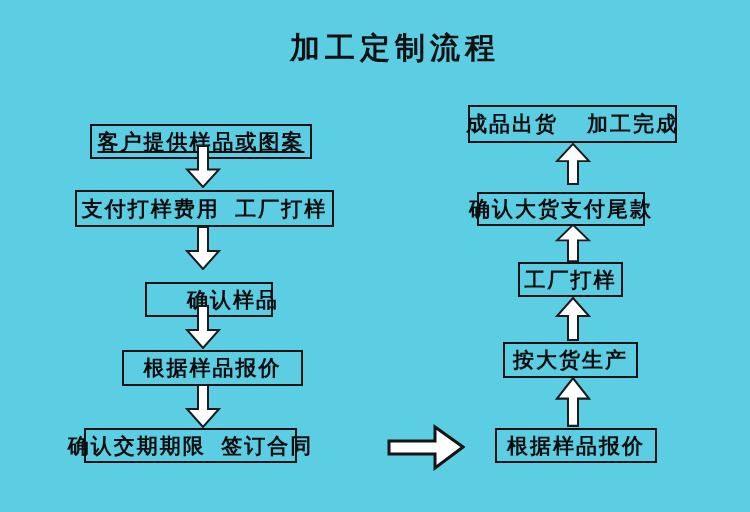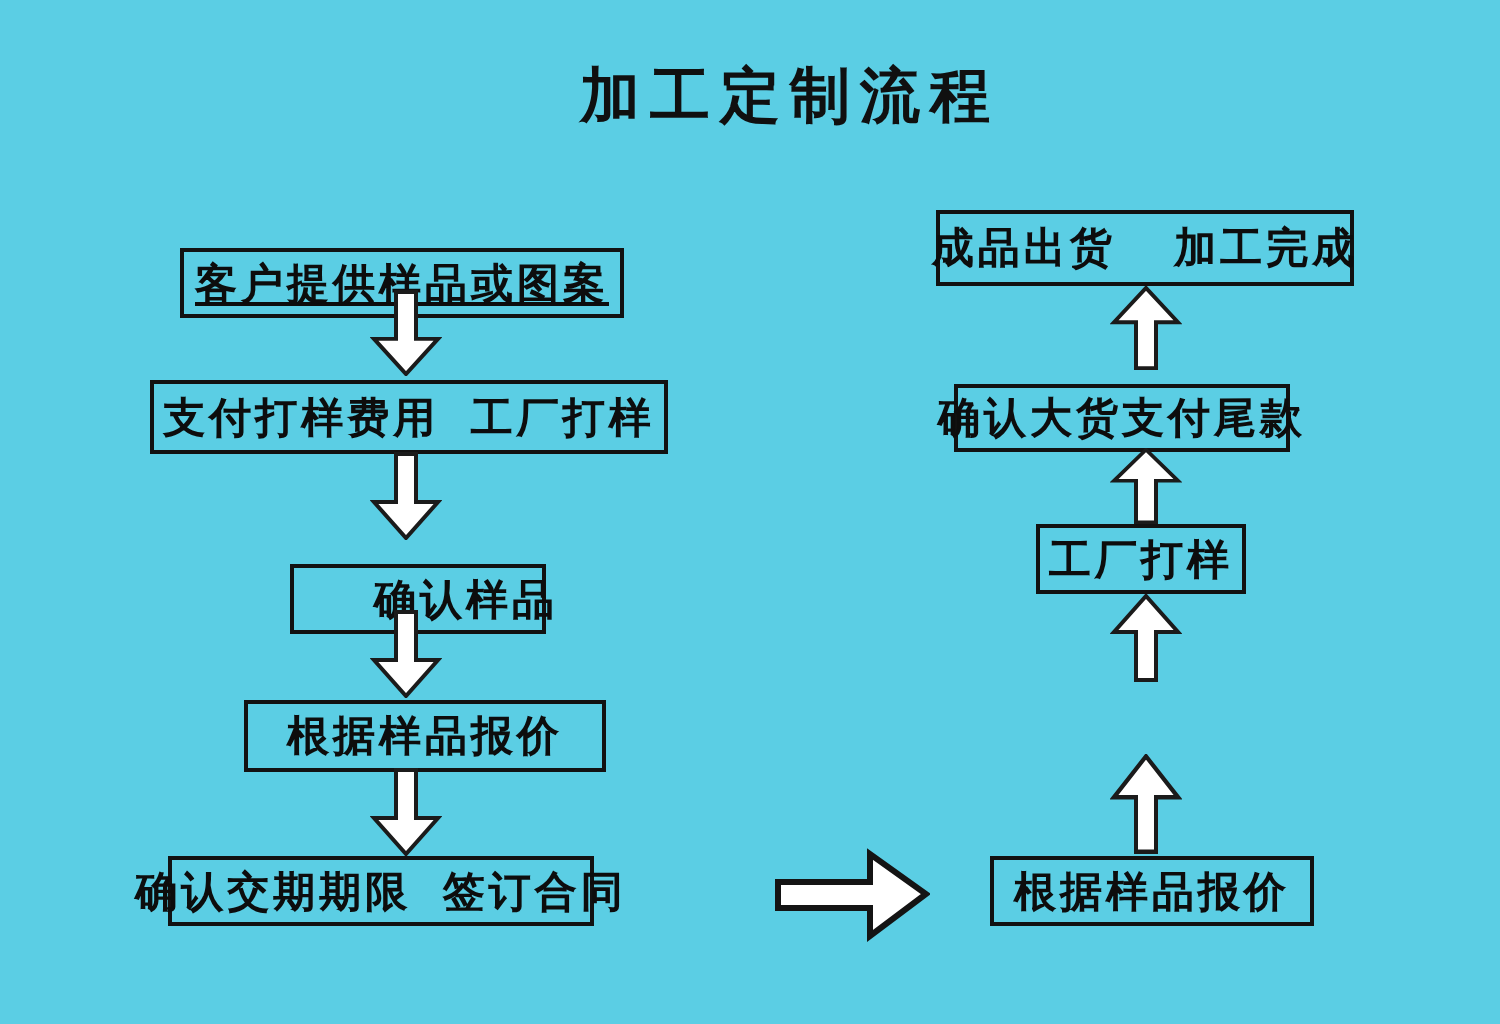--- a/index.html
+++ b/index.html
@@ -82,20 +82,21 @@
   <svg class="arrow al3" viewBox="0 0 36 44" preserveAspectRatio="none">
     <path d="M13 1 L23 1 L23 25 L34 25 L18 43 L2 25 L13 25 Z" fill="#ffffff" stroke="#1b1b1b" stroke-width="2"></path>
   </svg>
   <svg class="arrow al4" viewBox="0 0 36 44" preserveAspectRatio="none">
     <path d="M13 1 L23 1 L23 25 L34 25 L18 43 L2 25 L13 25 Z" fill="#ffffff" stroke="#1b1b1b" stroke-width="2"></path>
   </svg>
 
   <div class="box rb1">成品出货  加工完成</div>
   <div class="box rb2">确认大货支付尾款</div>
   <div class="box rb3">工厂打样</div>
+  <div class="box rb4">按大货生产</div>
   <div class="box rb5">根据样品报价</div>
 
   <svg class="arrow ar1" viewBox="0 0 36 44" preserveAspectRatio="none">
     <path d="M13 43 L23 43 L23 19 L34 19 L18 1 L2 19 L13 19 Z" fill="#ffffff" stroke="#1b1b1b" stroke-width="2"></path>
   </svg>
   <svg class="arrow ar2" viewBox="0 0 36 44" preserveAspectRatio="none">
     <path d="M13 43 L23 43 L23 19 L34 19 L18 1 L2 19 L13 19 Z" fill="#ffffff" stroke="#1b1b1b" stroke-width="2"></path>
   </svg>
   <svg class="arrow ar3" viewBox="0 0 36 44" preserveAspectRatio="none">
     <path d="M13 43 L23 43 L23 19 L34 19 L18 1 L2 19 L13 19 Z" fill="#ffffff" stroke="#1b1b1b" stroke-width="2"></path>

